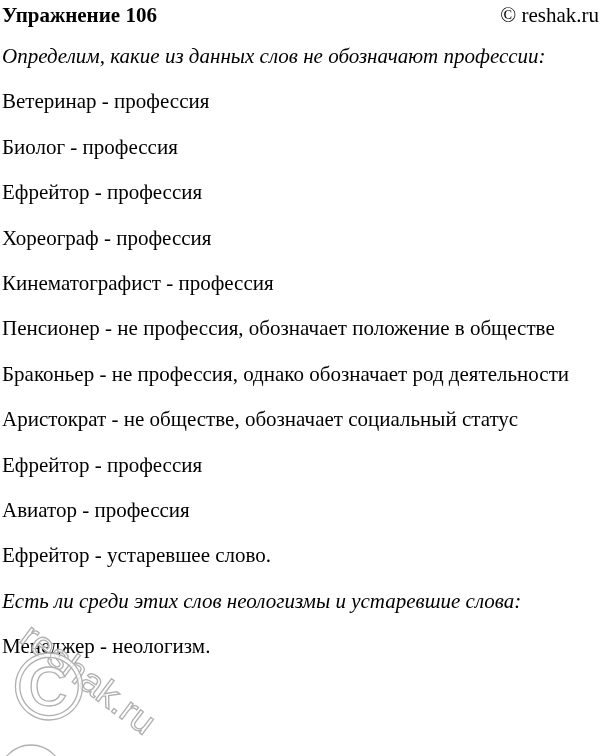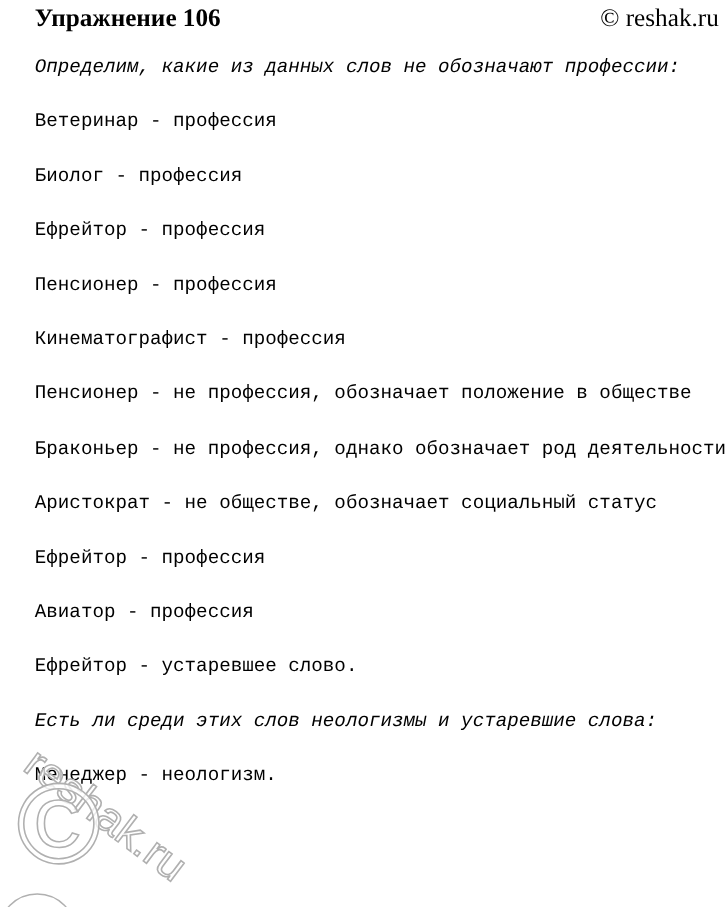--- a/index.html
+++ b/index.html
@@ -11,21 +11,20 @@
     overflow: hidden;
   }
   body {
     position: relative;
     font-family: "Liberation Serif", serif;
     color: #000000;
   }
   .page {
     position: absolute;
     inset: 0;
-    padding-left: 27px;
   }
   .header-row {
     display: flex;
     justify-content: space-between;
     align-items: baseline;
     padding: 3px 8px 0 2px;
     font-size: 21px;
     line-height: 24px;
   }
   .exercise-title {
@@ -36,25 +35,24 @@
     font-weight: normal;
     white-space: nowrap;
     text-align: center;
   }
   .content {
     padding: 0 2px;
   }
   .line {
     height: 45.4px;
     line-height: 45.4px;
-    font-size: 16px;
+    font-size: 21px;
     margin: 0;
     white-space: nowrap;
     overflow: visible;
-    font-family: Liberation Mono, monospace;
   }
   .italic {
     font-style: italic;
   }
   .intro-gap {
     margin-top: 7px;
   }
   .list-gap {
     margin-top: 8px;
   }
@@ -74,21 +72,21 @@
     <span class="exercise-title">Упражнение 106</span>
     <span class="copyright">© reshak.ru</span>
   </div>
 
   <div class="content">
     <p class="line italic intro-gap">Определим, какие из данных слов не обозначают профессии:</p>
 
     <p class="line">Ветеринар - профессия</p>
     <p class="line">Биолог - профессия</p>
     <p class="line">Ефрейтор - профессия</p>
-    <p class="line">Пенсионер - профессия</p>
+    <p class="line">Хореограф - профессия</p>
     <p class="line">Кинематографист - профессия</p>
     <p class="line">Пенсионер - не профессия, обозначает положение в обществе</p>
     <p class="line">Браконьер - не профессия, однако обозначает род деятельности</p>
     <p class="line">Аристократ - не обществе, обозначает социальный статус</p>
     <p class="line">Ефрейтор - профессия</p>
     <p class="line">Авиатор - профессия</p>
 
     <p class="line">Ефрейтор - устаревшее слово.</p>
 
     <p class="line italic">Есть ли среди этих слов неологизмы и устаревшие слова:</p>

